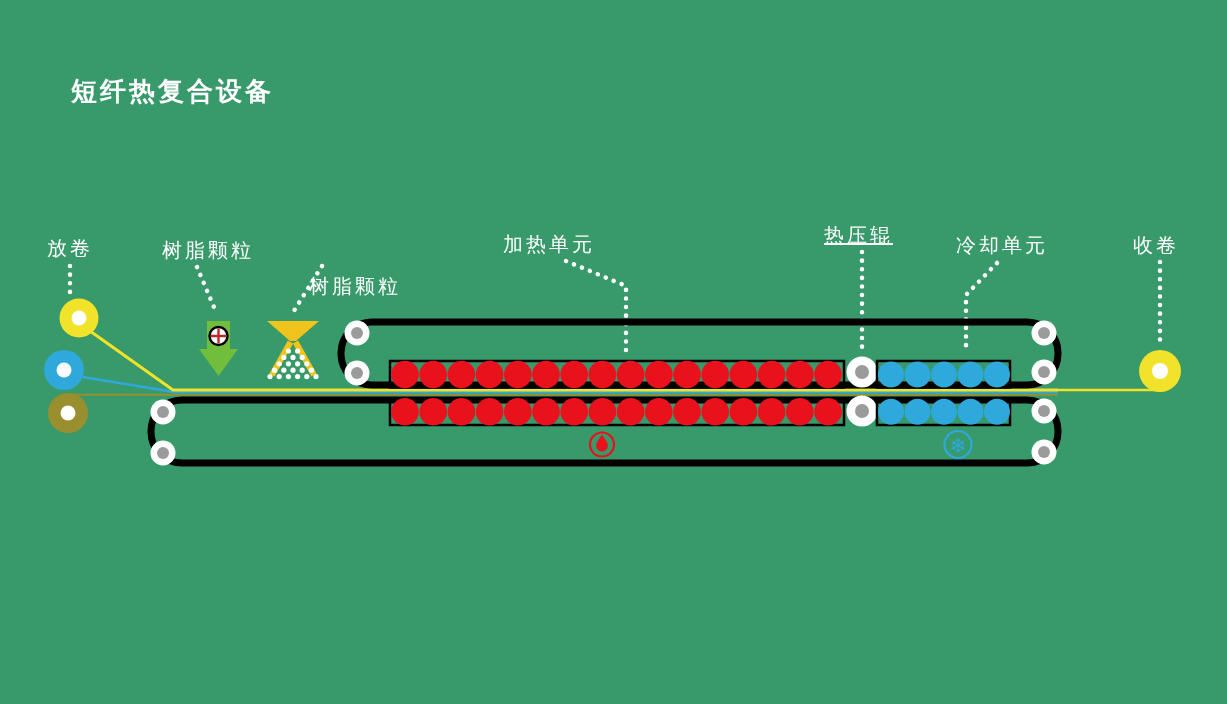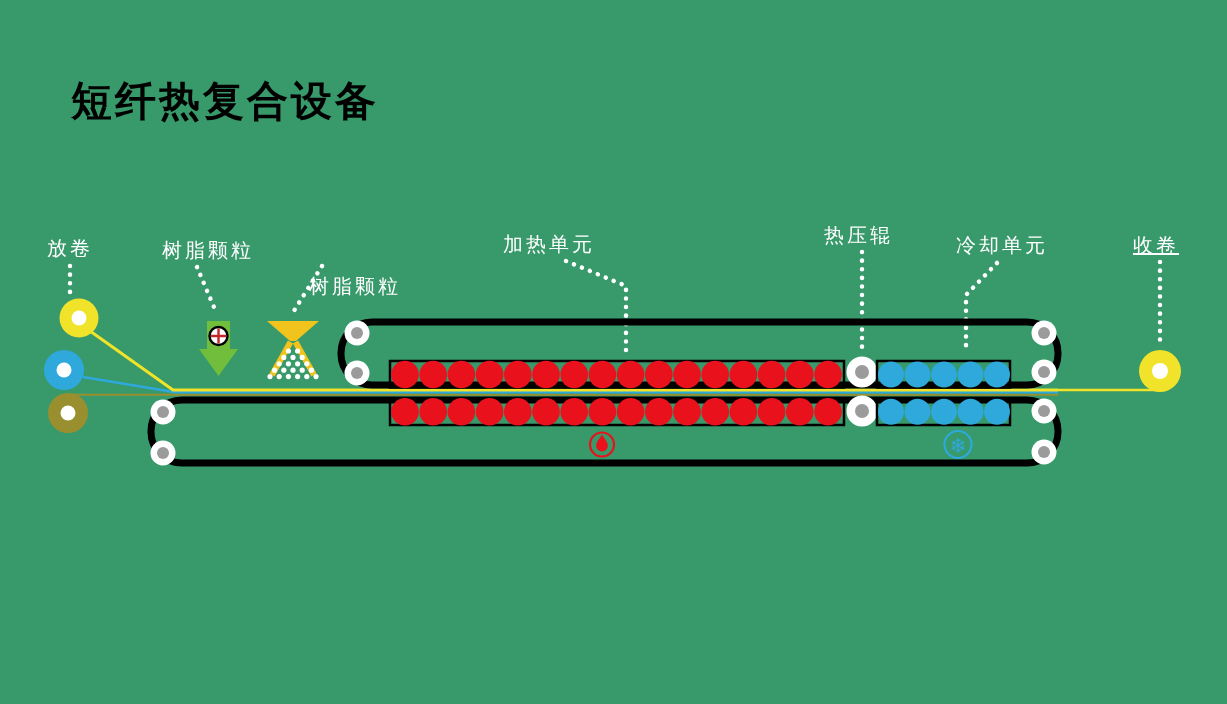--- a/index.html
+++ b/index.html
@@ -5,35 +5,35 @@
   html,body{margin:0;padding:0;}
   .stage{
     position:relative;
     width:1227px;height:704px;
     background:#38996B;
     overflow:hidden;
     font-family:"Liberation Sans","DejaVu Sans",sans-serif;
   }
   .title{
     position:absolute;left:71px;top:74px;
-    font-size:41px;font-weight:bold;letter-spacing:3px;
-    color:#000000;
+    font-size:26px;font-weight:bold;letter-spacing:3px;
+    color:#ffffff;
   }
   .lbl{
     position:absolute;
     font-size:20px;letter-spacing:3px;
     color:#FFFFFF;white-space:nowrap;
   }
   .lbl-unwind  {left:47px;  top:235px;}
   .lbl-cutter  {left:162px; top:237px;}
   .lbl-resin   {left:309px; top:243px;margin-top:30px;}
   .lbl-heating {left:503px; top:231px;text-align:right;}
-  .lbl-press   {left:824px; top:222px;}
+  .lbl-press   {left:824px; top:222px;text-decoration:underline;}
   .lbl-cooling {left:956px; top:232px;}
-  .lbl-rewind  {left:1133px;top:232px;text-decoration:underline;}
+  .lbl-rewind  {left:1133px;top:232px;}
   svg.diagram{position:absolute;left:0;top:0;}
 </style>
 </head>
 <body>
 
 <div class="stage">
 
   <svg class="diagram" width="1227" height="704" viewBox="0 0 1227 704">
 
     <g stroke="#FFFFFF" stroke-width="4.5" stroke-linecap="round" stroke-dasharray="0.1 8.5" fill="none">

